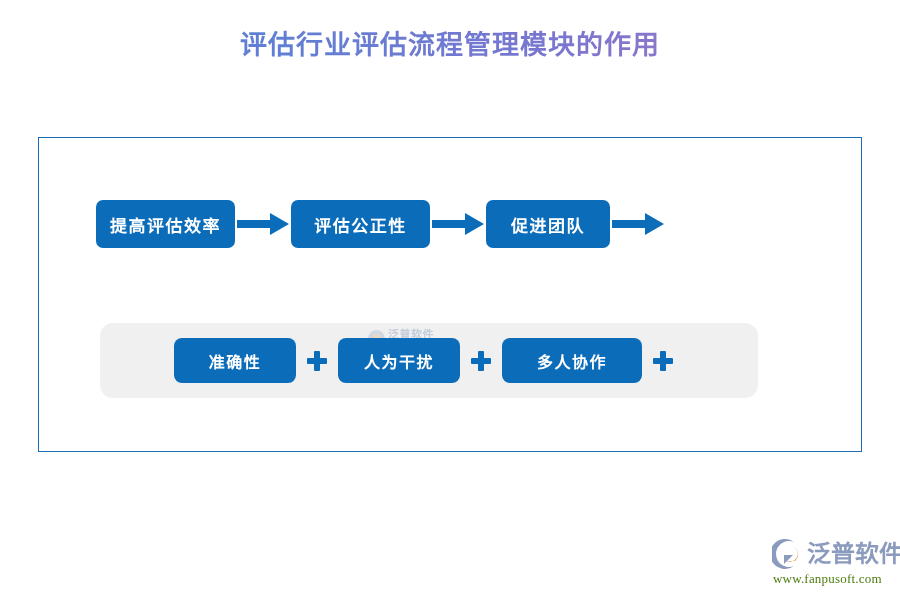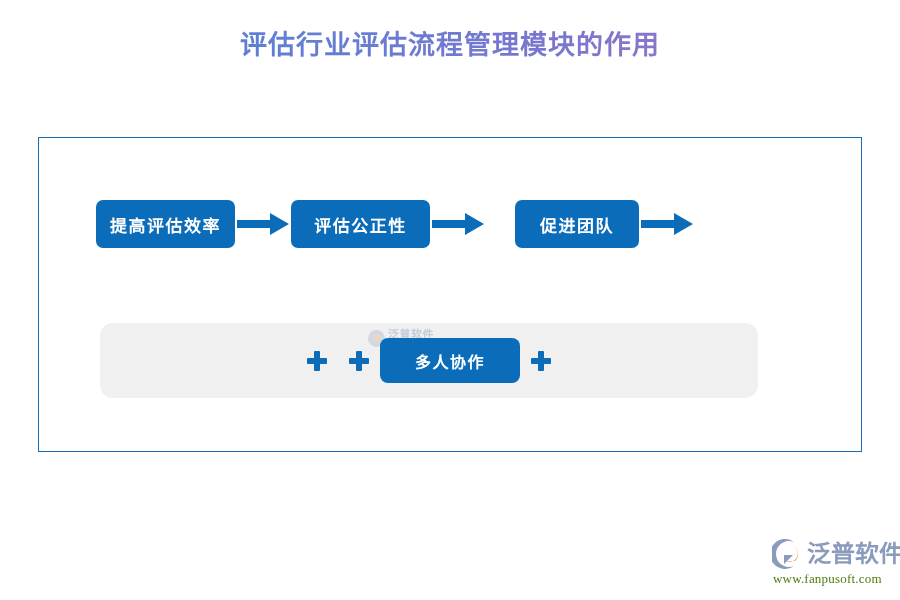--- a/index.html
+++ b/index.html
@@ -73,21 +73,21 @@
     align-items: center;
     justify-content: center;
     font-size: 17px;
     font-weight: 700;
     letter-spacing: 1.5px;
     padding: 0 16px;
     box-sizing: border-box;
     white-space: nowrap;
   }
   .flow-box.w5 { width: 139px; }
-  .flow-box.w4 { width: 124px; margin-left: 29px; }
+  .flow-box.w4 { width: 124px; }
 
   .arrow {
     width: 56px;
     height: 24px;
     flex: 0 0 auto;
     display: flex;
     align-items: center;
     justify-content: center;
   }
   .arrow svg { display: block; }
@@ -292,23 +292,25 @@
       <div class="watermark">
         <div class="wm-mark"></div>
         <div class="wm-text">
           <div class="wm-cn">泛普软件</div>
           <div class="wm-en">FANPU SOFTWARE</div>
         </div>
       </div>
 
       <div class="chips">
 
+        <div class="chip c1">准确性</div>
 
         <div class="plus"></div>
 
+        <div class="chip c2">人为干扰</div>
 
         <div class="plus"></div>
 
         <div class="chip c3">多人协作</div>
 
         <div class="plus"></div>
 
       </div>
     </div>
   </div>

